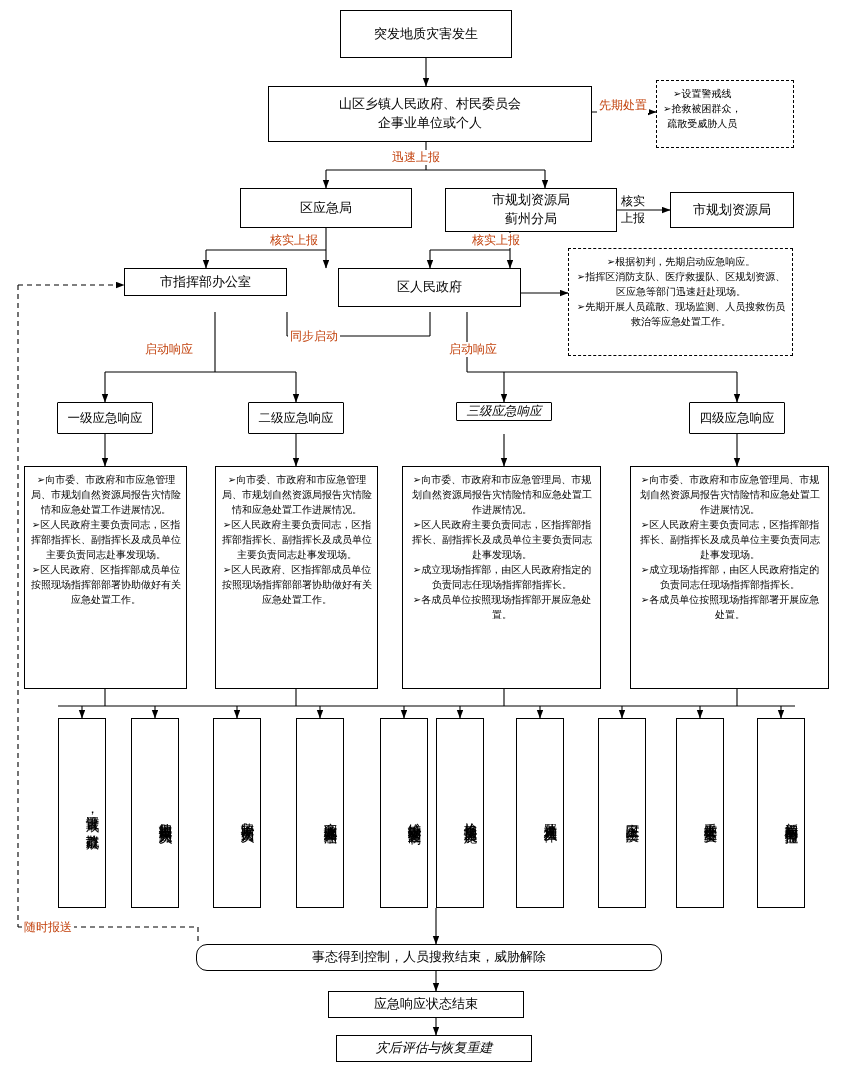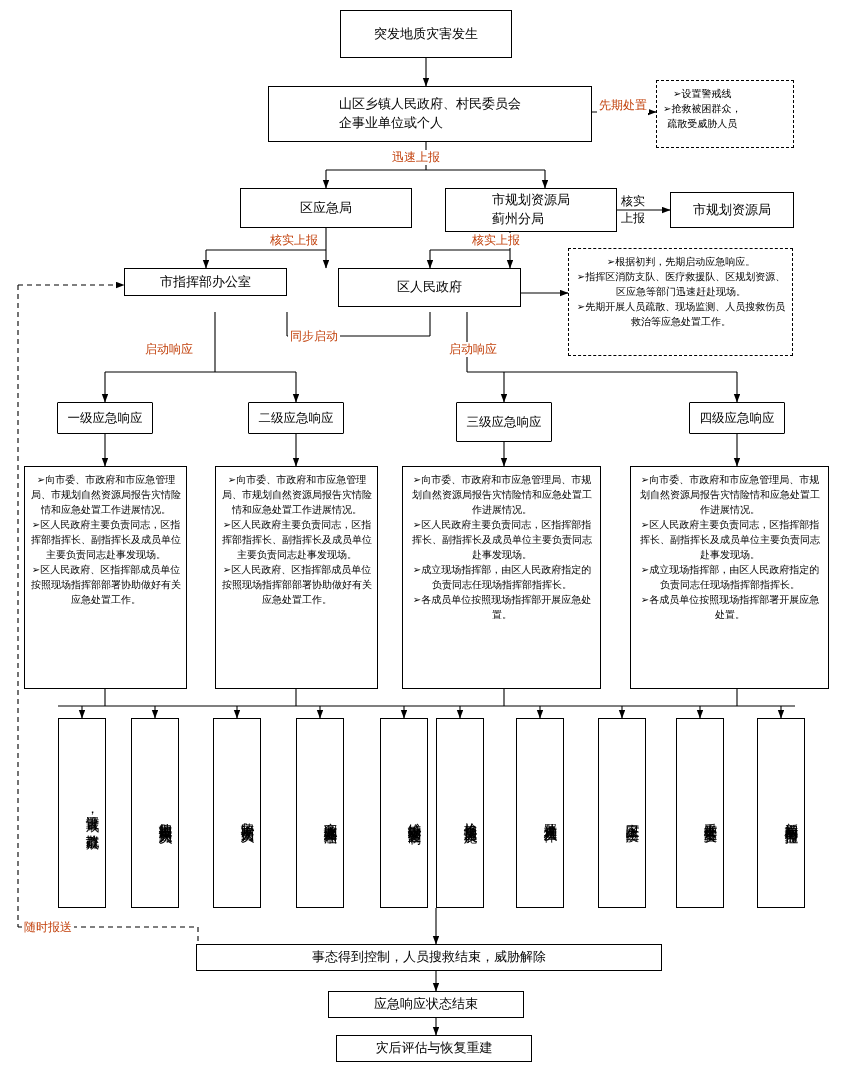--- a/index.html
+++ b/index.html
@@ -19,21 +19,21 @@
     background: #fff;
   }
   .box {
     position: absolute;
     border: 1px solid #000;
     background: #fff;
     box-sizing: border-box;
     display: flex;
     align-items: center;
     justify-content: center;
-    text-align: left;
+    text-align: center;
     font-size: 13px;
     line-height: 1.45;
     padding: 2px 4px;
   }
   .dashed {
     border: 1px dashed #000;
   }
   .rounded {
     border-radius: 1px;
   }
@@ -198,21 +198,21 @@
   <div class="box dashed detail" style="left:568px; top:248px; width:225px; height:108px;">➢根据初判，先期启动应急响应。
 ➢指挥区消防支队、医疗救援队、区规划资源、区应急等部门迅速赶赴现场。
 ➢先期开展人员疏散、现场监测、人员搜救伤员救治等应急处置工作。</div>
 
   <div class="lbl" style="left:288px; top:329px;font-family:Liberation Serif, serif;">同步启动</div>
   <div class="lbl" style="left:143px; top:342px;">启动响应</div>
   <div class="lbl" style="left:447px; top:342px;">启动响应</div>
 
   <div class="box rounded" style="left:57px; top:402px; width:96px; height:32px; font-size:12.5px;">一级应急响应</div>
   <div class="box rounded" style="left:248px; top:402px; width:96px; height:32px; font-size:12.5px;">二级应急响应</div>
-  <div class="box rounded" style="left:456px; top:402px; width:96px; height:40px; font-size:12.5px;">三级应急响应</div>
+  <div class="box rounded" style="left:456px; top:402px; width:96px; height:19px; font-size:12.5px;font-style:italic;">三级应急响应</div>
   <div class="box rounded" style="left:689px; top:402px; width:96px; height:32px; font-size:12.5px;">四级应急响应</div>
 
   <div class="box detail" style="left:24px; top:466px; width:163px; height:223px;">➢向市委、市政府和市应急管理局、市规划自然资源局报告灾情险情和应急处置工作进展情况。
 ➢区人民政府主要负责同志，区指挥部指挥长、副指挥长及成员单位主要负责同志赴事发现场。
 ➢区人民政府、区指挥部成员单位按照现场指挥部部署协助做好有关应急处置工作。</div>
   <div class="box detail" style="left:215px; top:466px; width:163px; height:223px;">➢向市委、市政府和市应急管理局、市规划自然资源局报告灾情险情和应急处置工作进展情况。
 ➢区人民政府主要负责同志，区指挥部指挥长、副指挥长及成员单位主要负责同志赴事发现场。
 ➢区人民政府、区指挥部成员单位按照现场指挥部部署协助做好有关应急处置工作。</div>
   <div class="box detail" style="left:402px; top:466px; width:199px; height:223px;">➢向市委、市政府和市应急管理局、市规划自然资源局报告灾情险情和应急处置工作进展情况。
 ➢区人民政府主要负责同志，区指挥部指挥长、副指挥长及成员单位主要负责同志赴事发现场。
@@ -229,17 +229,17 @@
   <div class="box vtext" style="left:296px; top:718px; width:48px; height:190px;">应急调查监测和治理</div>
   <div class="box vtext" style="left:380px; top:718px; width:48px; height:190px;">维护治安和交通管制</div>
   <div class="box vtext" style="left:436px; top:718px; width:48px; height:190px;">抢修受损房屋设施</div>
   <div class="box vtext" style="left:516px; top:718px; width:48px; height:190px;">处置遇难人员尸体</div>
   <div class="box vtext" style="left:598px; top:718px; width:48px; height:190px;">灾区卫生防疫</div>
   <div class="box vtext" style="left:676px; top:718px; width:48px; height:190px;">受灾群众生活安置</div>
   <div class="box vtext" style="left:757px; top:718px; width:48px; height:190px;">新闻报道与舆情监控</div>
 
   <div class="lbl" style="left:22px; top:920px;">随时报送</div>
 
-  <div class="box" style="left:196px; top:944px; width:466px; height:27px;">事态得到控制，人员搜救结束，威胁解除</div>
+  <div class="box" style="left:196px; top:944px; width:466px; height:27px;border-radius:11px;">事态得到控制，人员搜救结束，威胁解除</div>
   <div class="box" style="left:328px; top:991px; width:196px; height:27px;">应急响应状态结束</div>
-  <div class="box" style="left:336px; top:1035px; width:196px; height:27px;">灾后评估与恢复重建</div>
+  <div class="box" style="left:336px; top:1035px; width:196px; height:27px;font-style:italic;">灾后评估与恢复重建</div>
 
 </div>
 
 </body></html>

